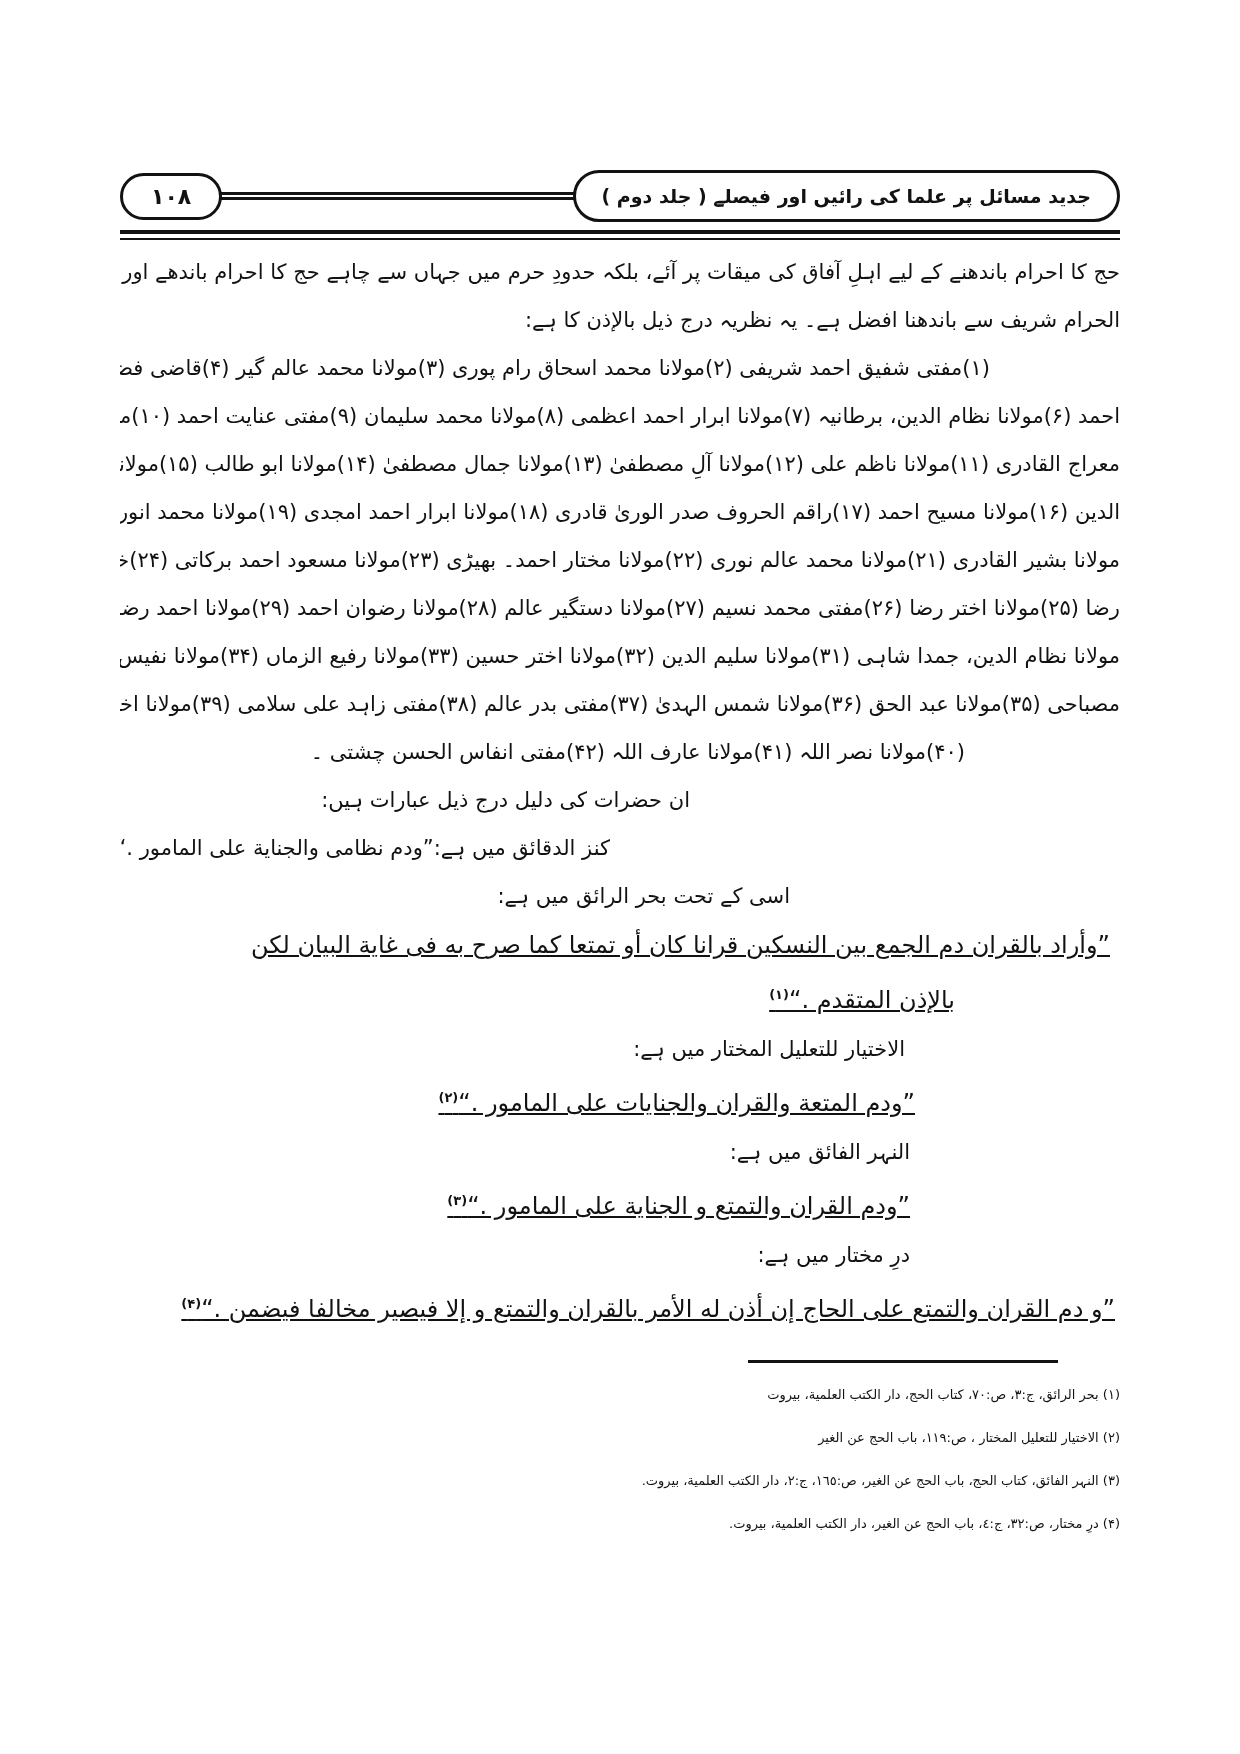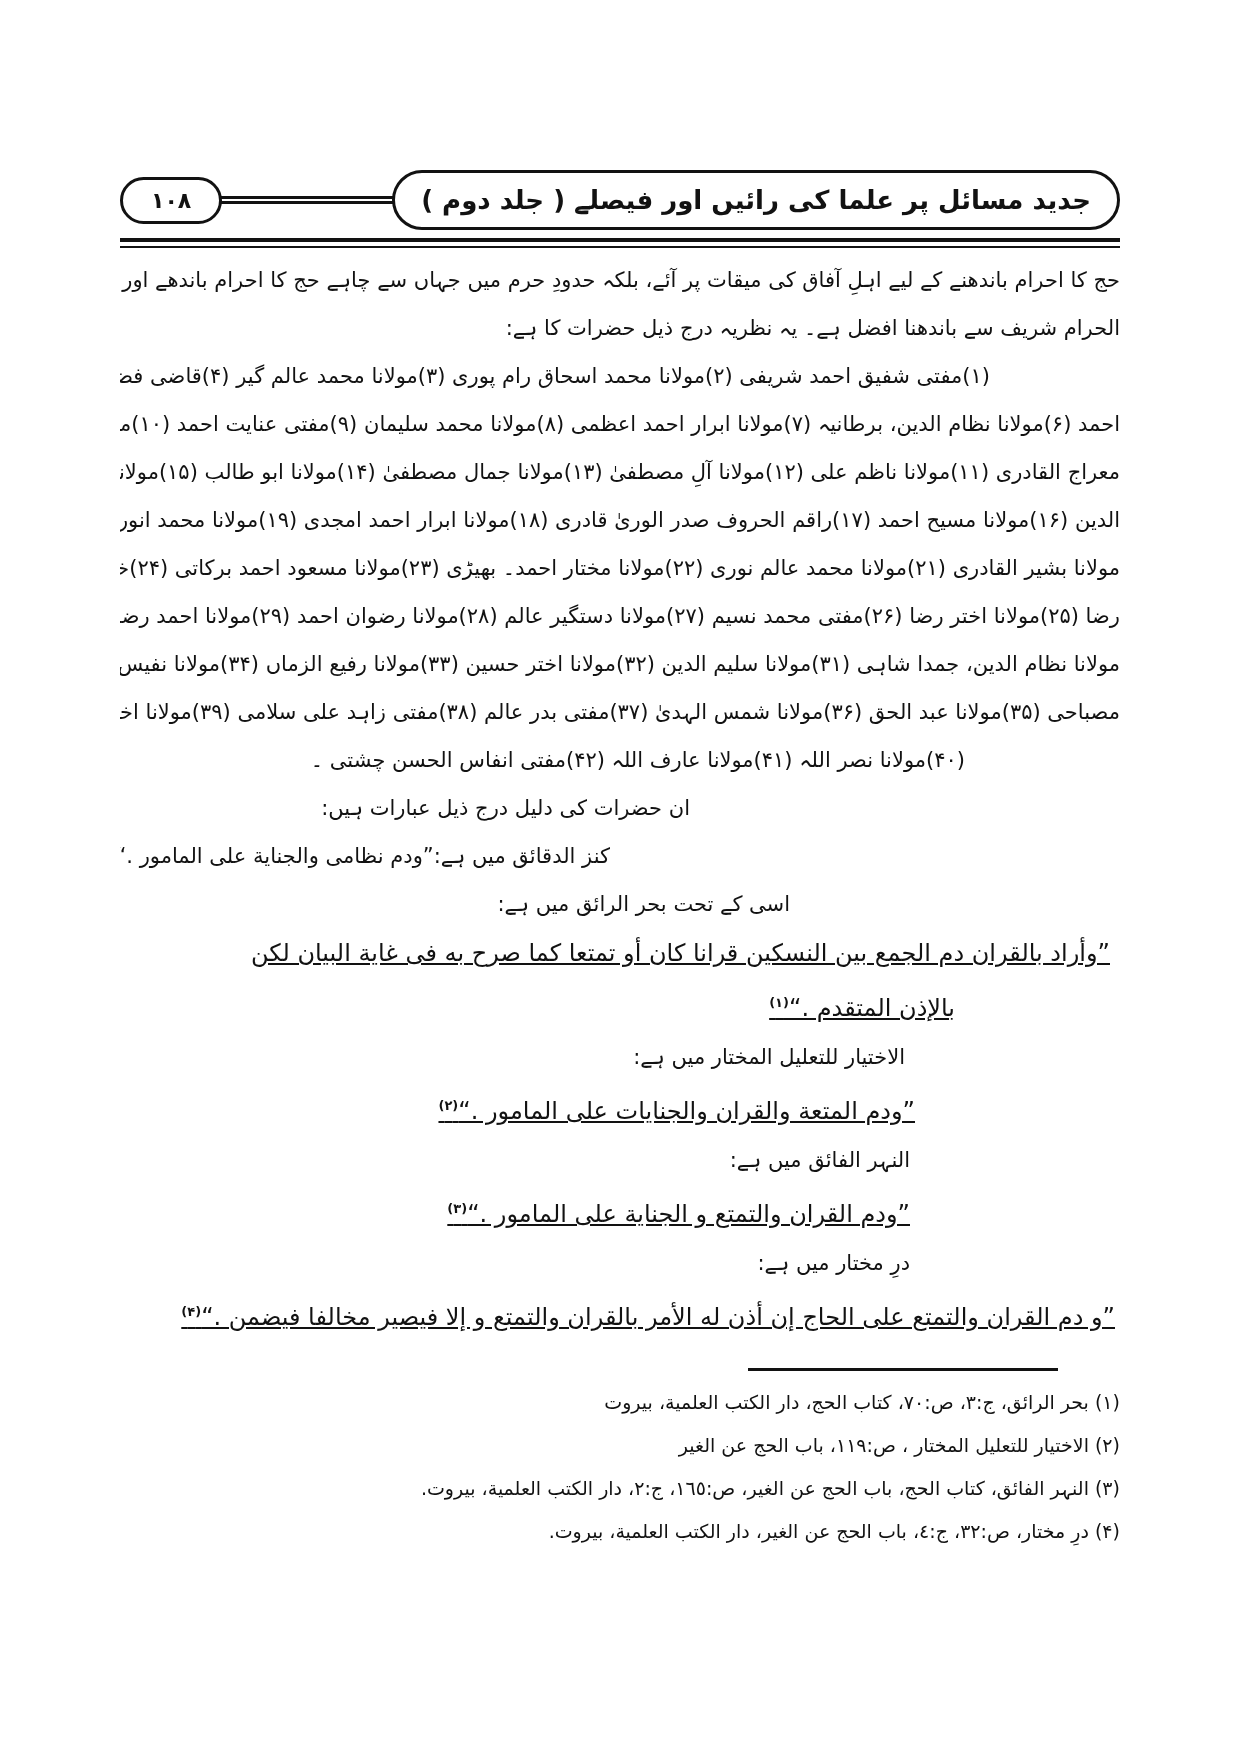--- a/index.html
+++ b/index.html
@@ -5,35 +5,35 @@
   html,body{margin:0;padding:0;}
   .page{width:1240px;height:1754px;background:#ffffff;color:#121212;overflow:hidden;
         font-family:"DejaVu Sans",sans-serif;position:relative;}
   .content{width:1000px;margin:0 auto;}
   
   .hdr{display:flex;align-items:center;padding-top:170px;direction:ltr;}
   .numpill{border:3px solid #121212;border-radius:30px;padding:8px 28px;font-size:22px;
            font-weight:bold;background:#fff;position:relative;z-index:2;direction:rtl;}
   .conn{flex:1;height:8px;border-top:3px solid #121212;border-bottom:3px solid #121212;
         margin:0 -6px;box-sizing:border-box;}
-  .titlepill{border:3px solid #121212;border-radius:36px;padding:12px 26px;font-size:26px;
+  .titlepill{border:3px solid #121212;border-radius:36px;padding:12px 26px;font-size:19px;
              font-weight:bold;background:#fff;position:relative;z-index:2;direction:rtl;
              white-space:nowrap;}
   .dblrule{margin-top:8px;height:4px;border-top:4px solid #121212;border-bottom:2px solid #121212;}
   
   .bodytxt{margin-top:8px;}
   .bl{direction:rtl;text-align:right;font-size:21px;line-height:48px;white-space:nowrap;
       overflow:hidden;}
   .ar{direction:rtl;text-align:right;font-size:24px;line-height:50px;white-space:nowrap;
       overflow:hidden;text-decoration:underline;}
   .sup{font-size:13px;vertical-align:super;font-weight:bold;}
   
   .fnrule{margin-top:26px;width:310px;height:0;border-top:3px solid #121212;margin-left:628px;}
   .fns{margin-top:10px;}
-  .fn{direction:rtl;text-align:right;font-size:19px;line-height:43px;white-space:nowrap;
+  .fn{direction:rtl;text-align:right;font-size:13px;line-height:43px;white-space:nowrap;
       overflow:hidden;}
 </style>
 </head>
 <body>
 
 <div class="page">
   <div class="content">
 
     <div class="hdr">
       <div class="numpill">
@@ -42,21 +42,21 @@
       <div class="conn"></div>
       <div class="titlepill">
         <span>جدید مسائل پر علما کی رائیں اور فیصلے ( جلد دوم )</span>
       </div>
     </div>
 
     <div class="dblrule"></div>
 
     <div class="bodytxt">
       <div class="bl">حج کا احرام باندھنے کے لیے اہلِ آفاق کی میقات پر آئے، بلکہ حدودِ حرم میں جہاں سے چاہے حج کا احرام باندھے اور مسجد</div>
-      <div class="bl">الحرام شریف سے باندھنا افضل ہے۔ یہ نظریہ درج ذیل حضرات کا ہے:</div>
+      <div class="bl">الحرام شریف سے باندھنا افضل ہے۔ یہ نظریہ درج ذیل بالإذن کا ہے:</div>
       <div class="bl" style="padding-right:130px">(۱)مفتی شفیق احمد شریفی (۲)مولانا محمد اسحاق رام پوری (۳)مولانا محمد عالم گیر (۴)قاضی فضل احمد (۵) مولانا شمشاد</div>
       <div class="bl">احمد (۶)مولانا نظام الدین، برطانیہ (۷)مولانا ابرار احمد اعظمی (۸)مولانا محمد سلیمان (۹)مفتی عنایت احمد (۱۰)مفتی محمد</div>
       <div class="bl">معراج القادری (۱۱)مولانا ناظم علی (۱۲)مولانا آلِ مصطفیٰ (۱۳)مولانا جمال مصطفیٰ (۱۴)مولانا ابو طالب (۱۵)مولانا معین</div>
       <div class="bl">الدین (۱۶)مولانا مسیح احمد (۱۷)راقم الحروف صدر الوریٰ قادری (۱۸)مولانا ابرار احمد امجدی (۱۹)مولانا محمد انور نظامی (۲۰)</div>
       <div class="bl">مولانا بشیر القادری (۲۱)مولانا محمد عالم نوری (۲۲)مولانا مختار احمد۔ بھیڑی (۲۳)مولانا مسعود احمد برکاتی (۲۴)خواجہ آصف</div>
       <div class="bl">رضا (۲۵)مولانا اختر رضا (۲۶)مفتی محمد نسیم (۲۷)مولانا دستگیر عالم (۲۸)مولانا رضوان احمد (۲۹)مولانا احمد رضا (۳۰)</div>
       <div class="bl">مولانا نظام الدین، جمدا شاہی (۳۱)مولانا سلیم الدین (۳۲)مولانا اختر حسین (۳۳)مولانا رفیع الزماں (۳۴)مولانا نفیس احمد</div>
       <div class="bl">مصباحی (۳۵)مولانا عبد الحق (۳۶)مولانا شمس الہدیٰ (۳۷)مفتی بدر عالم (۳۸)مفتی زاہد علی سلامی (۳۹)مولانا اختر کمال</div>
       <div class="bl" style="padding-right:155px">(۴۰)مولانا نصر اللہ (۴۱)مولانا عارف اللہ (۴۲)مفتی انفاس الحسن چشتی ۔</div>
       <div class="bl" style="padding-right:430px">ان حضرات کی دلیل درج ذیل عبارات ہیں:</div>

